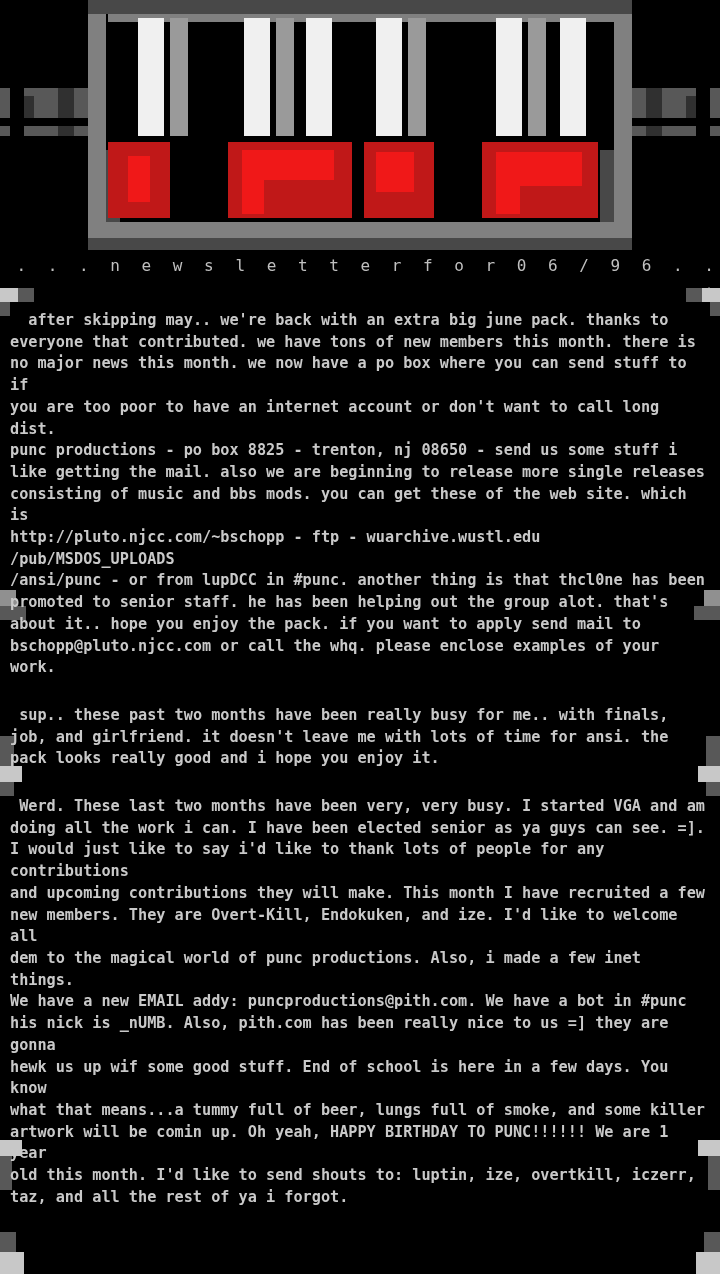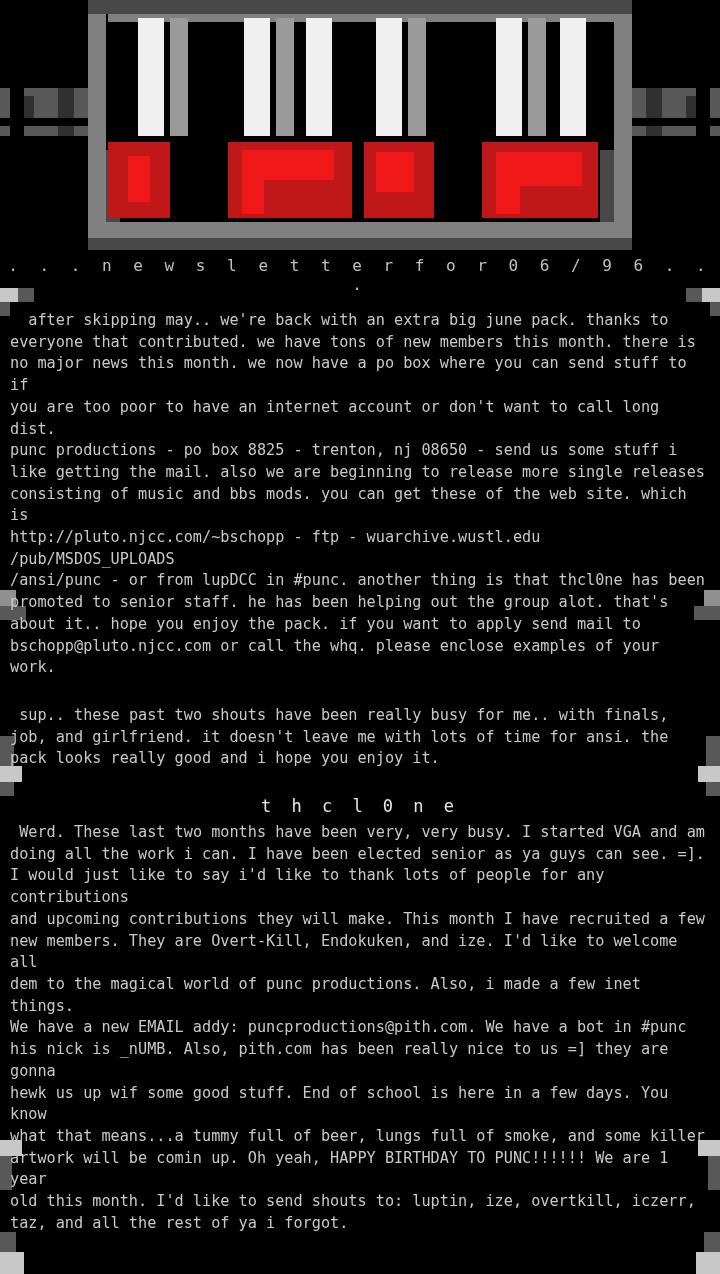--- a/index.html
+++ b/index.html
@@ -94,21 +94,21 @@
     position: absolute;
     top: 124px;
     height: 76px;
     background: #c01818;
   }
   .ltr .bowl.bright { background: #f01818; }
 
   
   .subtitle {
     position: relative;
-    text-align: center;
+    text-align: right;
     color: #c0c0c0;
     font-size: 16px;
     letter-spacing: 6px;
     padding: 6px 0 10px 0;
     background: #000;
   }
 
   
   .side-deco {
     position: absolute;
@@ -131,20 +131,21 @@
     margin: 10px 0 6px 0;
     font-weight: normal;
   }
   .sec-body {
     white-space: pre-wrap;
     font-size: 15.2px;
     line-height: 21.7px;
     color: #c9c9c9;
     margin: 0;
     text-align: left;
+    font-weight: bold;
   }
 </style>
 </head>
 <body>
 
 <div class="logo-wrap">
 
   <div class="logo-bar"></div>
   <div class="logo-bar-dark-left"></div>
   <div class="logo-bar-dark-right"></div>
@@ -261,27 +262,26 @@
 like getting the mail. also we are beginning to release more single releases
 consisting of music and bbs mods. you can get these of the web site. which is
 http://pluto.njcc.com/~bschopp - ftp - wuarchive.wustl.edu /pub/MSDOS_UPLOADS
 /ansi/punc - or from lupDCC in #punc. another thing is that thcl0ne has been
 promoted to senior staff. he has been helping out the group alot. that's
 about it.. hope you enjoy the pack. if you want to apply send mail to
 bschopp@pluto.njcc.com or call the whq. please enclose examples of your work.</pre>
   </div>
 
   <div class="section">
-    <pre class="sec-body"> sup.. these past two shouts have been really busy for me.. with finals,
+    <pre class="sec-body"> sup.. these past two months have been really busy for me.. with finals,
 job, and girlfriend. it doesn't leave me with lots of time for ansi. the
 pack looks really good and i hope you enjoy it.</pre>
   </div>
 
   <div class="section">
-    <div class="sec-title">t h c l 0 n e</div>
     <pre class="sec-body"> Werd. These last two months have been very, very busy. I started VGA and am
 doing all the work i can. I have been elected senior as ya guys can see. =]. 
 I would just like to say i'd like to thank lots of people for any contributions
 and upcoming contributions they will make. This month I have recruited a few
 new members. They are Overt-Kill, Endokuken, and ize. I'd like to welcome all
 dem to the magical world of punc productions. Also, i made a few inet things.
 We have a new EMAIL addy: puncproductions@pith.com. We have a bot in #punc
 his nick is _nUMB. Also, pith.com has been really nice to us =] they are gonna
 hewk us up wif some good stuff. End of school is here in a few days. You know
 what that means...a tummy full of beer, lungs full of smoke, and some killer

